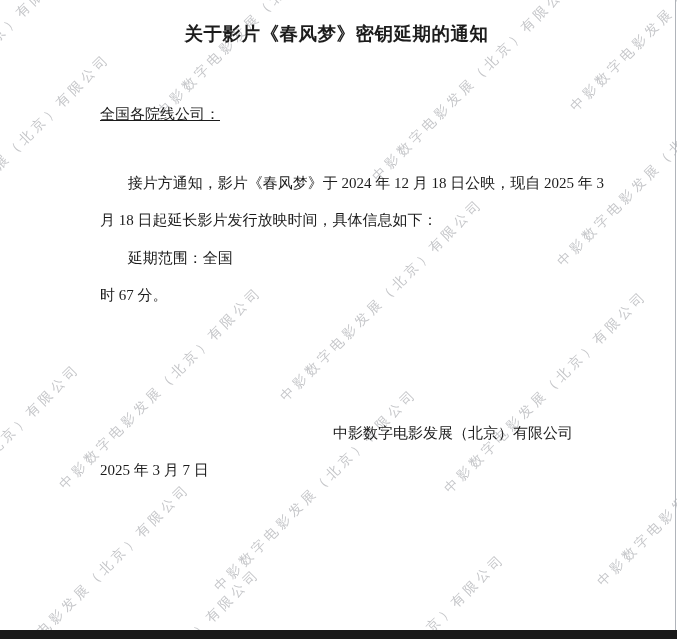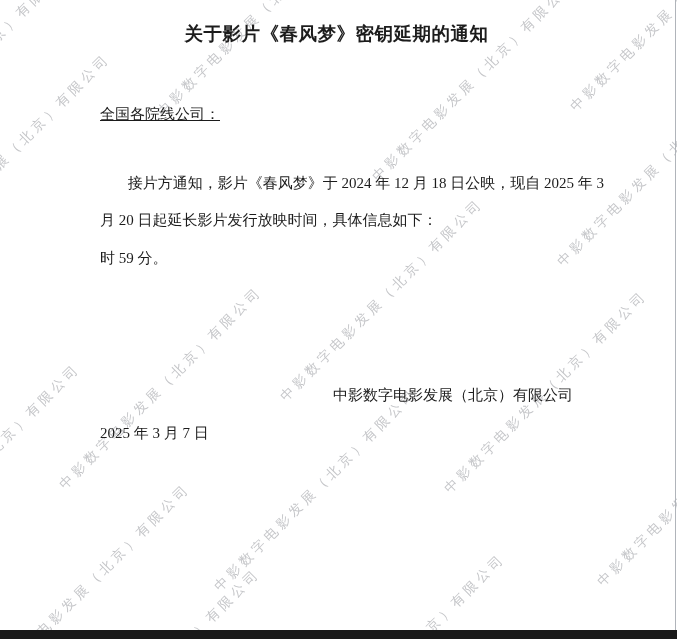--- a/index.html
+++ b/index.html
@@ -97,24 +97,25 @@
       <div class="wm" style="left: 305px; top: 745px;">中影数字电影发展（北京）有限公司</div>
       <div class="wm" style="left: 60px; top: 760px;">中影数字电影发展（北京）有限公司</div>
     </div>
 
   <div class="doc">
     <h1 class="title">关于影片《春风梦》密钥延期的通知</h1>
 
     <div class="line salutation">全国各院线公司：</div>
 
     <div class="line indent">接片方通知，影片《春风梦》于 2024 年 12 月 18 日公映，现自 2025 年 3</div>
-    <div class="line">月 20 日起延长影片发行放映时间，具体信息如下：</div>
+    <div class="line">月 18 日起延长影片发行放映时间，具体信息如下：</div>
 
+    <div class="line indent">延期范围：全国</div>
 
-    <div class="line">时 59 分。</div>
+    <div class="line">时 67 分。</div>
 
 
     <div class="line sig-company">中影数字电影发展（北京）有限公司</div>
     <div class="line sig-date">2025 年 3 月 7 日</div>
   </div>
 
   <div class="right-border"></div>
   <div class="bottom-bar"></div>
 
 </div>

